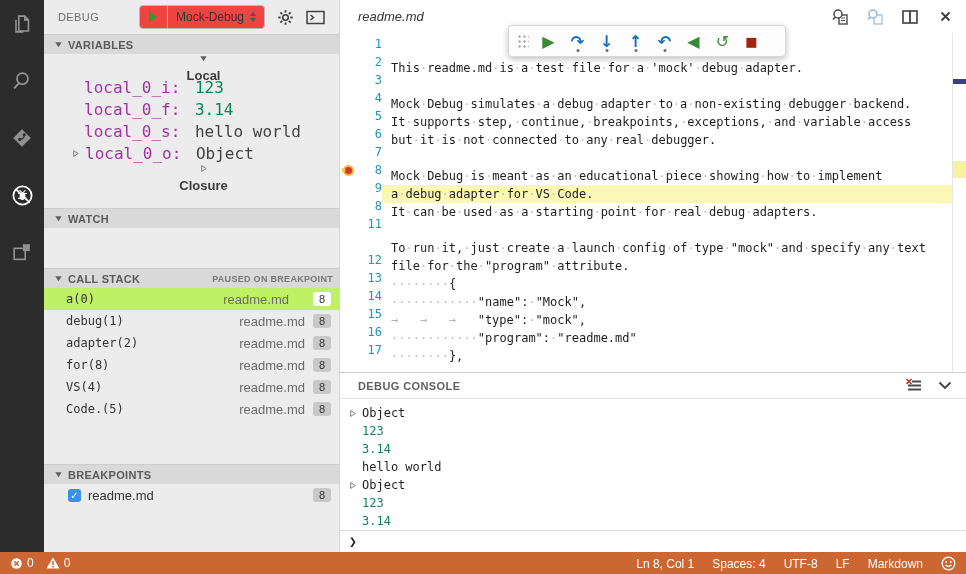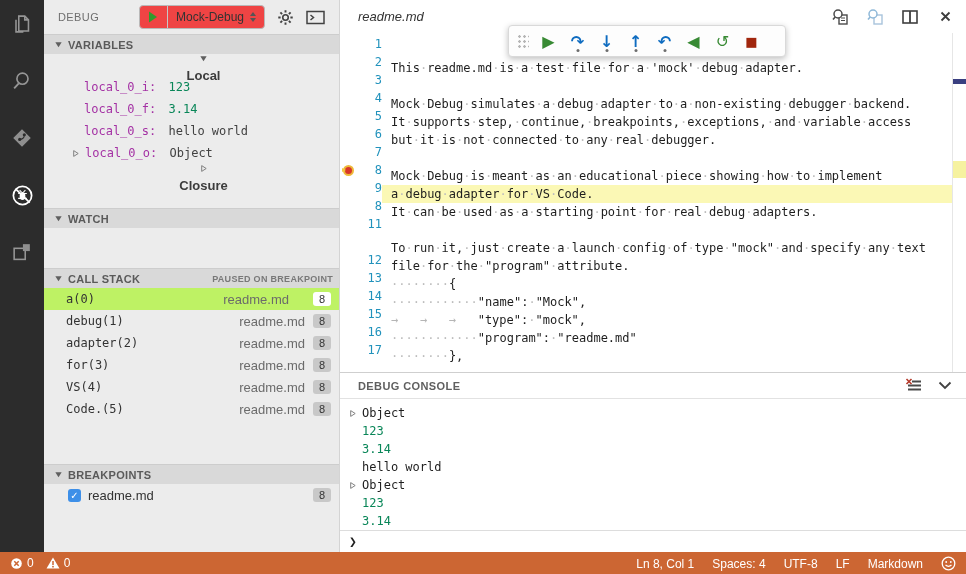--- a/index.html
+++ b/index.html
@@ -33,21 +33,21 @@
   .stepper i.up { border-bottom:4px solid #555; margin-bottom:2px; }
   .stepper i.dn { border-top:4px solid #555; }
   .sb-head .tool { margin-left:10px; display:flex; align-items:center; justify-content:center; width:20px; height:20px; }
 
   .sect-h { height:20px; background:#d9d9d9; border-top:1px solid #cdcdcd; display:flex; align-items:center; padding:0 6px 0 10px; gap:5px;
             font-size:11px; font-weight:bold; color:#5a5a5a; letter-spacing:.3px; flex:0 0 20px; }
   .sect-h .bdg-txt { margin-left:auto; font-size:9px; color:#787878; letter-spacing:.3px; }
   .tw { width:9px; height:9px; flex:0 0 9px; }
   .row { height:22px; display:flex; align-items:center; padding-left:22px; gap:5px; }
   .row.scope { padding-left:24px; font-weight:bold;flex-direction:column; }
-  .row.var { padding-left:40px; font-family:"DejaVu Sans Mono", monospace; font-size:12px; }
+  .row.var { padding-left:40px; font-family:"DejaVu Sans Mono", monospace; font-size:16px; }
   .row.var.haskid { padding-left:27px; }
   .vname { color:#a431a4; white-space:pre; }
   .vval { color:#424242; }
   .vval.number { color:#098658; }
   .frame { height:22px; display:flex; align-items:center; padding:0 8px 0 22px; }
   .frame.sel { background:#bef264;gap:16px; }
   .frame .fn { font-family:"DejaVu Sans Mono", monospace; font-size:12px; color:#333; }
   .frame .file { margin-left:auto; color:#6b6b6b; font-size:13px; }
   .lnbadge { background:#c8c8c8; color:#333; border-radius:3px; font-size:11px; padding:1px 5px; margin-left:8px; min-width:18px; text-align:center; }
   .frame.sel .lnbadge { background:#fff; }
@@ -251,21 +251,21 @@
             <span class="fn">debug(1)</span>
             <span class="file">readme.md</span>
             <span class="lnbadge">8</span>
           </div>
           <div class="frame">
             <span class="fn">adapter(2)</span>
             <span class="file">readme.md</span>
             <span class="lnbadge">8</span>
           </div>
           <div class="frame">
-            <span class="fn">for(3)</span>
+            <span class="fn">for(8)</span>
             <span class="file">readme.md</span>
             <span class="lnbadge">8</span>
           </div>
           <div class="frame">
             <span class="fn">VS(4)</span>
             <span class="file">readme.md</span>
             <span class="lnbadge">8</span>
           </div>
           <div class="frame">
             <span class="fn">Code.(5)</span>

